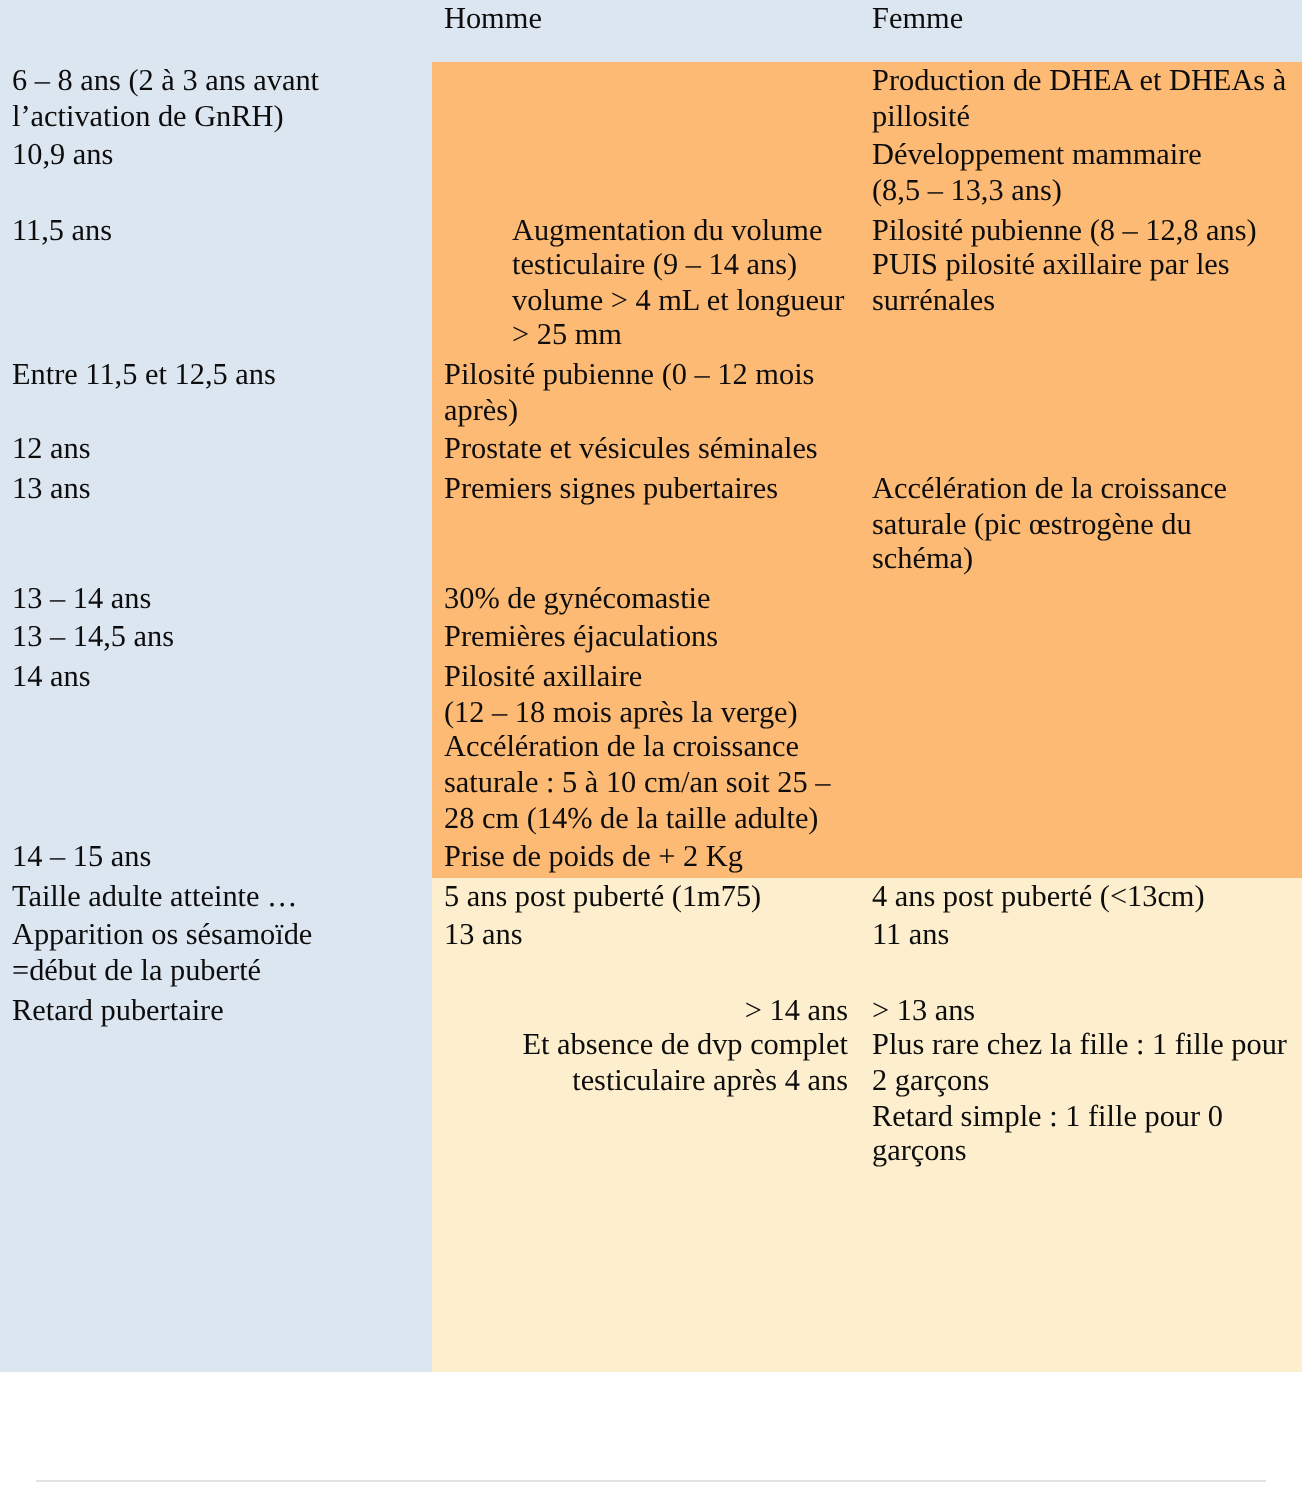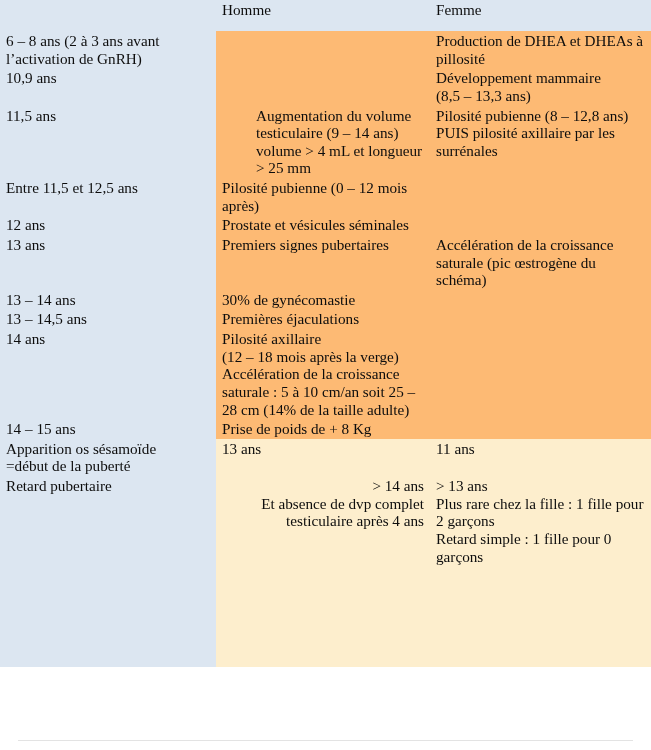--- a/index.html
+++ b/index.html
@@ -150,24 +150,29 @@
       <tr>
         <td class="age-cell">14 ans</td>
         <td class="plain-cell" style="white-space: pre-wrap;">Pilosité axillaire
 (12 – 18 mois après la verge)
 Accélération de la croissance saturale : 5 à 10 cm/an soit 25 – 28 cm (14% de la taille adulte)</td>
         <td class="plain-cell"></td>
       </tr>
 
       <tr>
         <td class="age-cell">14 – 15 ans</td>
-        <td class="plain-cell">Prise de poids de + 8 Kg</td>
+        <td class="plain-cell">Prise de poids de + 2 Kg</td>
         <td class="plain-cell"></td>
       </tr>
 
+      <tr>
+        <td class="age-cell">Taille adulte atteinte …</td>
+        <td class="cream-cell">5 ans post puberté (1m75)</td>
+        <td class="cream-cell">4 ans post puberté (&lt;13cm)</td>
+      </tr>
 
       <tr>
         <td class="age-cell" style="white-space: pre-wrap;">Apparition os sésamoïde
 =début de la puberté</td>
         <td class="cream-cell">13 ans</td>
         <td class="cream-cell">11 ans</td>
       </tr>
 
       <tr class="row-tall">
         <td class="age-cell pad-top-6" style="padding-bottom: 112px;">Retard pubertaire</td>

